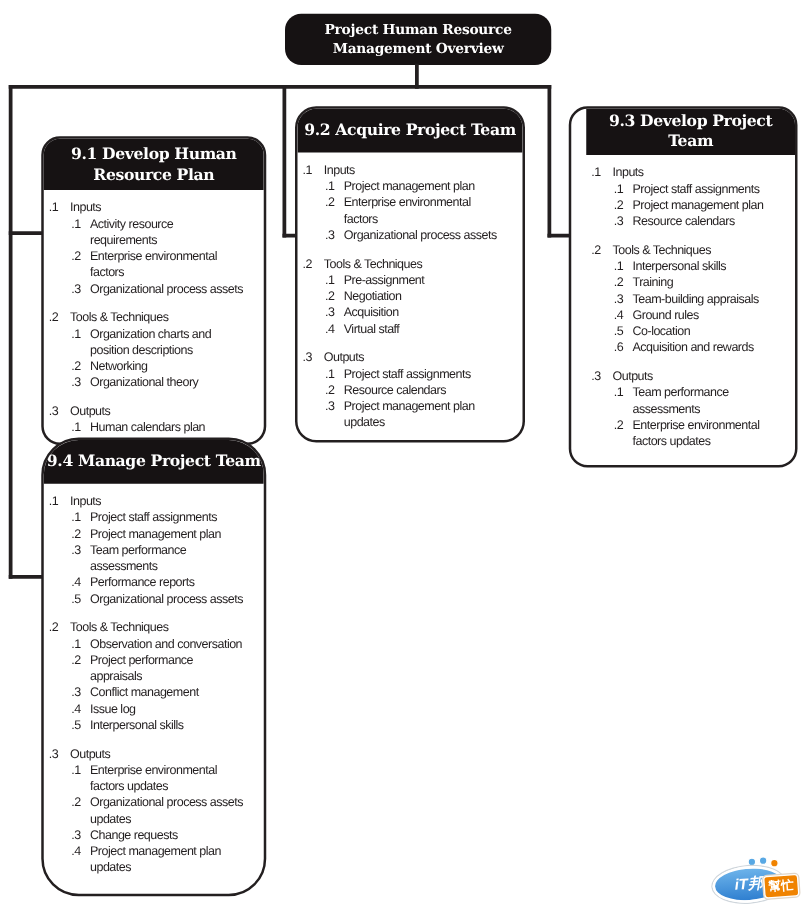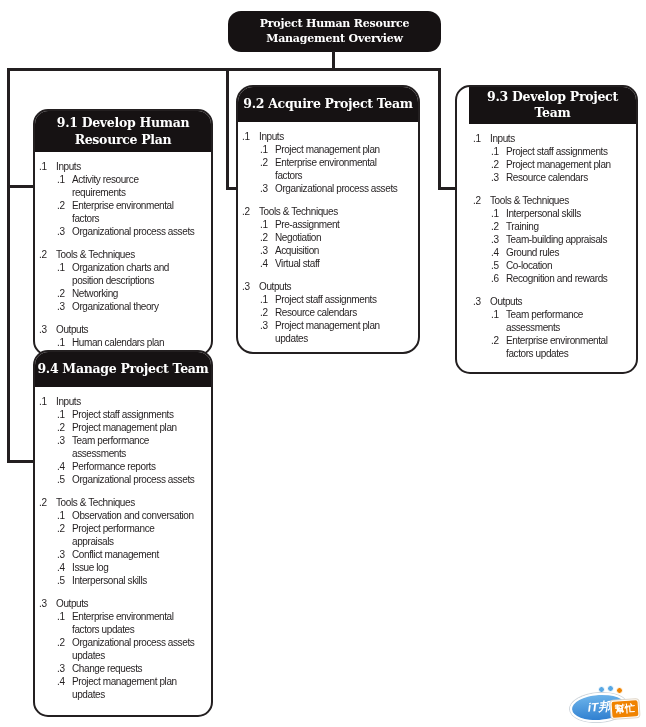--- a/index.html
+++ b/index.html
@@ -262,21 +262,21 @@
             <div class="item">
               <span class="n">.4</span>
               <span class="txt">Ground rules</span>
             </div>
             <div class="item">
               <span class="n">.5</span>
               <span class="txt">Co-location</span>
             </div>
             <div class="item">
               <span class="n">.6</span>
-              <span class="txt">Recognition and rewards</span>
+              <span class="txt">Acquisition and rewards</span>
             </div>
           </div>
         </div>
         <div class="sec">
           <div class="sec-col">
             <div class="sec-head">
               <span class="n">.3</span>
               <span class="lbl">Outputs</span>
             </div>
             <div class="item">
@@ -287,21 +287,21 @@
             <div class="item">
               <span class="n">.2</span>
               <span class="txt">Enterprise environmental
 factors updates</span>
             </div>
           </div>
         </div>
       </div>
   </div>
 
-  <div class="pbox" style="left:33px;top:350px;width:180px;height:367px;">
+  <div class="pbox" style="left:33px;top:350px;width:180px;height:367px;border-radius:30px;">
     <div class="box-head">9.4 Manage Project Team</div>
     <div class="box-body">
         <div class="sec">
           <div class="sec-col">
             <div class="sec-head">
               <span class="n">.1</span>
               <span class="lbl">Inputs</span>
             </div>
             <div class="item">
               <span class="n">.1</span>

